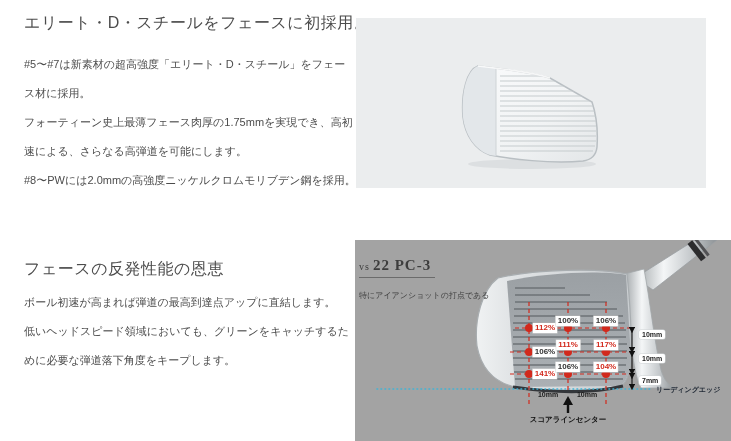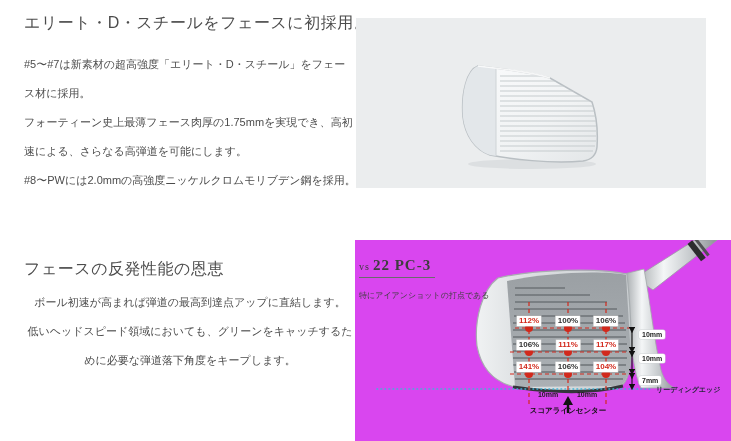--- a/index.html
+++ b/index.html
@@ -8,60 +8,60 @@
   .page { position:relative; width:731px; height:441px; background:#fff; overflow:hidden; }
 
   
   .heading { position:absolute; left:24px; font-size:16px; font-weight:400;
              letter-spacing:0.5px; color:#4c4c4c; }
   #h1 { top:13px; }
   #h2 { top:259px; }
   .body-text { position:absolute; left:24px; width:332px; font-size:11px;
                line-height:29px; color:#4c4c4c; }
   #p1 { top:50px; }
-  #p2 { top:288px;text-align:center; }
+  #p2 { top:288px; }
   .body-text p { margin:0; }
 
   
   .photo-panel { position:absolute; left:356px; top:18px; width:350px; height:170px;
                  background:#ebedee; }
 
   
-  .diagram { position:absolute; left:355px; top:240px; width:376px; height:201px; background:#d946ef; }
+  .diagram { position:absolute; left:355px; top:240px; width:376px; height:201px; background:#a3a3a3; }
   .diagram svg { position:absolute; left:0; top:0; }
 
   .vs-title { position:absolute; left:4px; top:16px; display:inline-block;
               font-family:"Liberation Serif", serif; color:#3d3d3d;
               border-bottom:1px solid #6b6b6b; padding:0 4px 3px 0; }
   .vs-title .vs { font-size:10px; letter-spacing:1px; margin-right:3px; }
   .vs-title .model { font-size:15px; font-weight:700; letter-spacing:1px; }
 
   .caption { position:absolute; font-size:8px; line-height:12px; color:#3f3f3f; white-space:nowrap; }
   #cap1 { left:4px; top:50px; }
   #cap2 { left:8px; top:62px; }
 
   .pct-cell { position:absolute; transform:translateX(-50%); background:#ffffff;
               font-size:8px; font-weight:700; line-height:10px; padding:0 2px;
               color:var(--ink,#333); white-space:nowrap; box-shadow:0 0 0 0.5px #d8d8d8; }
   .pct-cell.em { color:var(--red,#d2291c); }
-  .col0 { left:174px; } .col1 { left:213px;text-align:right; } .col2 { left:251px; }
+  .col0 { left:190px;margin-top:7px; } .col1 { left:213px;text-align:right; } .col2 { left:251px; }
   .row0 { top:76px; }  .row1 { top:100px; } .row2 { top:122px; }
 
   .rm-label { position:absolute; left:284px; background:#fff; border-radius:2px;
               font-size:7px; font-weight:700; color:#1c1c1c; padding:1px 3px;
               box-shadow:0 0 0 0.5px #cfd3d5; white-space:nowrap; }
   #rm0 { top:90px; } #rm1 { top:114px; } #rm2 { top:136px; }
 
   .bm-label { position:absolute; transform:translateX(-50%); font-size:7px; font-weight:700;
               color:#1c1c1c; white-space:nowrap; }
   #bm0 { left:193px; top:151px; } #bm1 { left:232px; top:151px; }
 
   .edge-label { position:absolute; left:301px; top:145px; font-size:7px; font-weight:700;
                 color:#1e2733; white-space:nowrap; }
-  .score-label { position:absolute; left:213px; top:166px; transform:translateX(-50%);
+  .score-label { position:absolute; left:213px; top:175px; transform:translateX(-50%);
                  font-size:7.5px; font-weight:700; color:#111; white-space:nowrap; }
 
   
   .gridline { stroke:var(--red,#d2291c); stroke-width:1.2; fill:none; stroke-dasharray:4 3; }
   .griddot  { fill:var(--red,#d2291c); }
   .edgeline { stroke:var(--cyan,#3fb4d8); stroke-width:1.6; fill:none;
               stroke-dasharray:0.6 3.4; stroke-linecap:round; }
   .measure  { stroke:#111; stroke-width:1.1; fill:none; }
 </style>
 </head>

